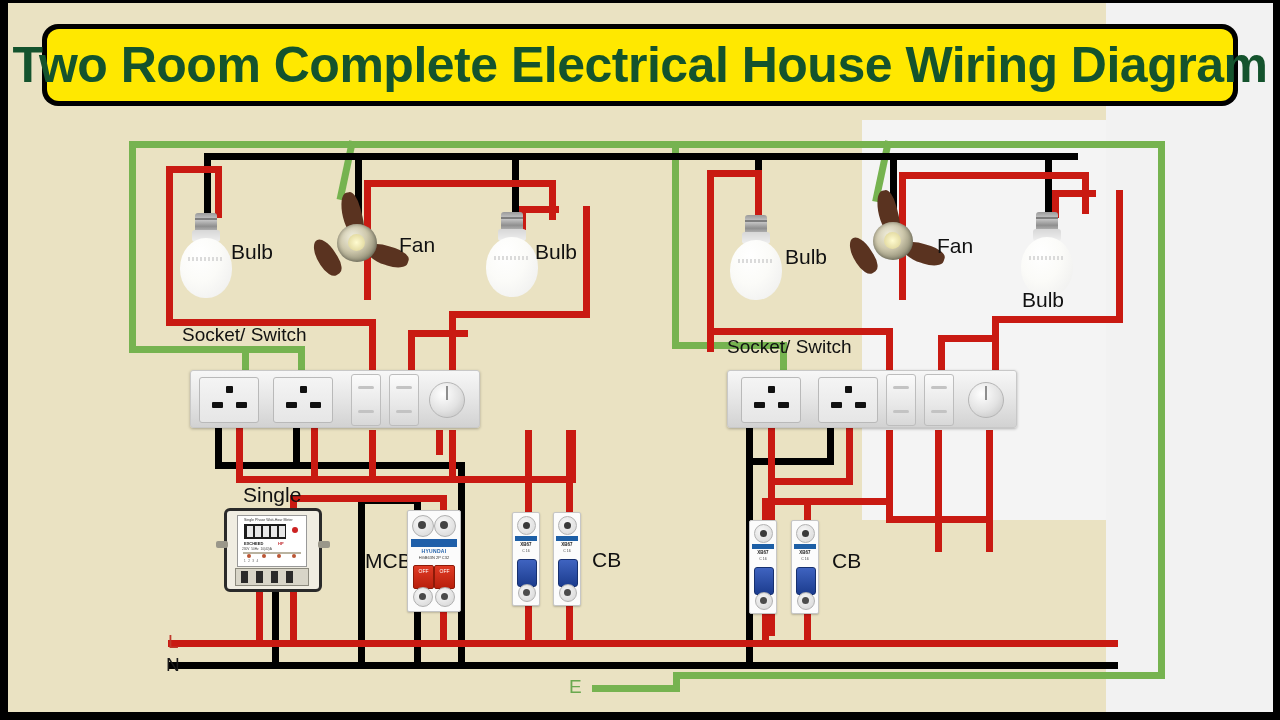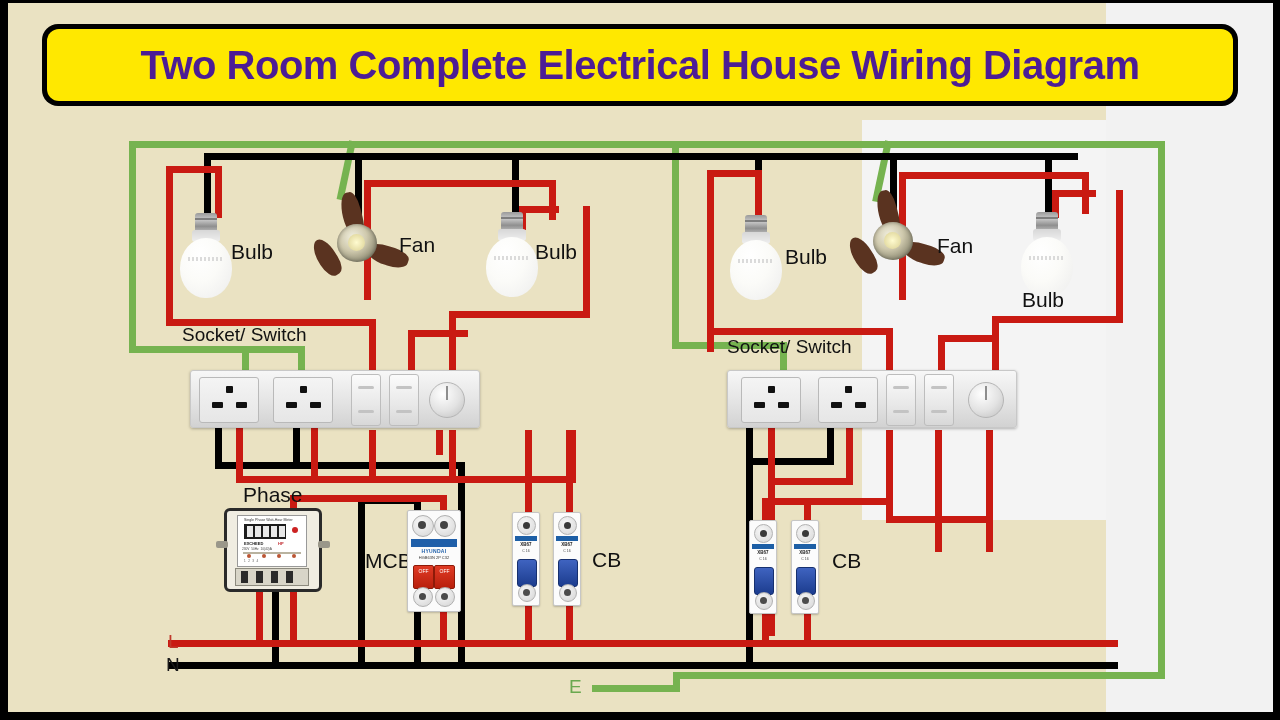--- a/index.html
+++ b/index.html
@@ -16,22 +16,22 @@
   
   .bg-beige{position:absolute;left:8px;top:3px;width:1265px;height:709px;background:#eae2c2;}
   .bg-white{position:absolute;left:1106px;top:3px;width:167px;height:709px;background:#f2f2f2;}
   .bg-white2{position:absolute;left:862px;top:120px;width:420px;height:400px;background:#f4f4f4;}
 
   
   .title-wrap{position:absolute;left:42px;top:24px;width:1196px;height:82px;}
   .title-outer{position:absolute;inset:0;background:#000;border-radius:16px;}
   .title-inner{position:absolute;left:5px;top:5px;right:5px;bottom:5px;background:#ffe800;
     border-radius:12px;display:flex;align-items:center;justify-content:center;}
-  .title-text{font-family:"Liberation Sans", sans-serif;font-weight:bold;font-size:40px;
-    color:#4c1d95;letter-spacing:-0.5px;white-space:nowrap;transform:scaleX(1.0);}
+  .title-text{font-family:"Liberation Sans", sans-serif;font-weight:bold;font-size:50px;
+    color:#14532d;letter-spacing:-0.5px;white-space:nowrap;transform:scaleX(1.0);}
 
   
   .w{position:absolute;}
   .red{background:#c91a12;}
   .blk{background:#000000;}
   .grn{background:#76b350;}
 
   
   .lbl{position:absolute;font-family:"Liberation Sans", sans-serif;color:#111;
     font-size:19px;white-space:nowrap;}
@@ -345,21 +345,21 @@
       <div class="ln" style="top:11px;"></div>
       <div class="ln" style="top:35px;"></div>
     </div>
     <div class="rocker" style="left:196px;top:3px;width:28px;height:50px;">
       <div class="ln" style="top:11px;"></div>
       <div class="ln" style="top:35px;"></div>
     </div>
     <div class="dimmer" style="left:240px;top:11px;width:34px;height:34px;"></div>
   </div>
 
-  <div class="lbl lbl-lg" style="left:243px;top:483px;">Phase</div>
+  <div class="lbl lbl-lg" style="left:243px;top:483px;">Single</div>
   <div class="meter-body" style="left:224px;top:508px;width:92px;height:78px;">
     <div class="meter-screen" style="left:10px;top:4px;width:68px;height:50px;">
       <div style="position:absolute;left:6px;top:2px;font-size:3.6px;color:#333;">Single Phase Watt-Hour Meter</div>
       <div class="meter-digits" style="left:6px;top:8px;width:42px;height:15px;">
         <i style="left:3px;"></i>
           <i style="left:11px;"></i>
           <i style="left:19px;"></i>
         <i style="left:27px;"></i>
           <i style="left:35px;"></i>
       </div>

